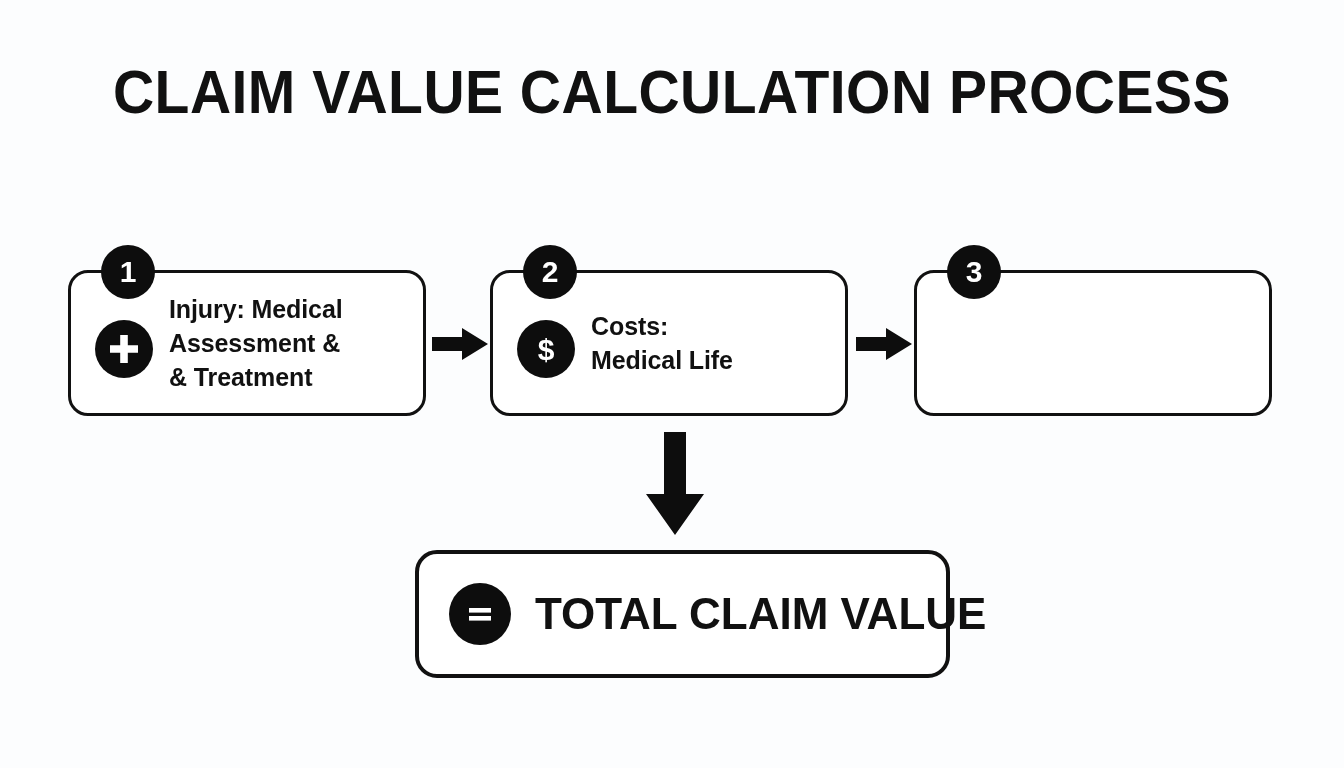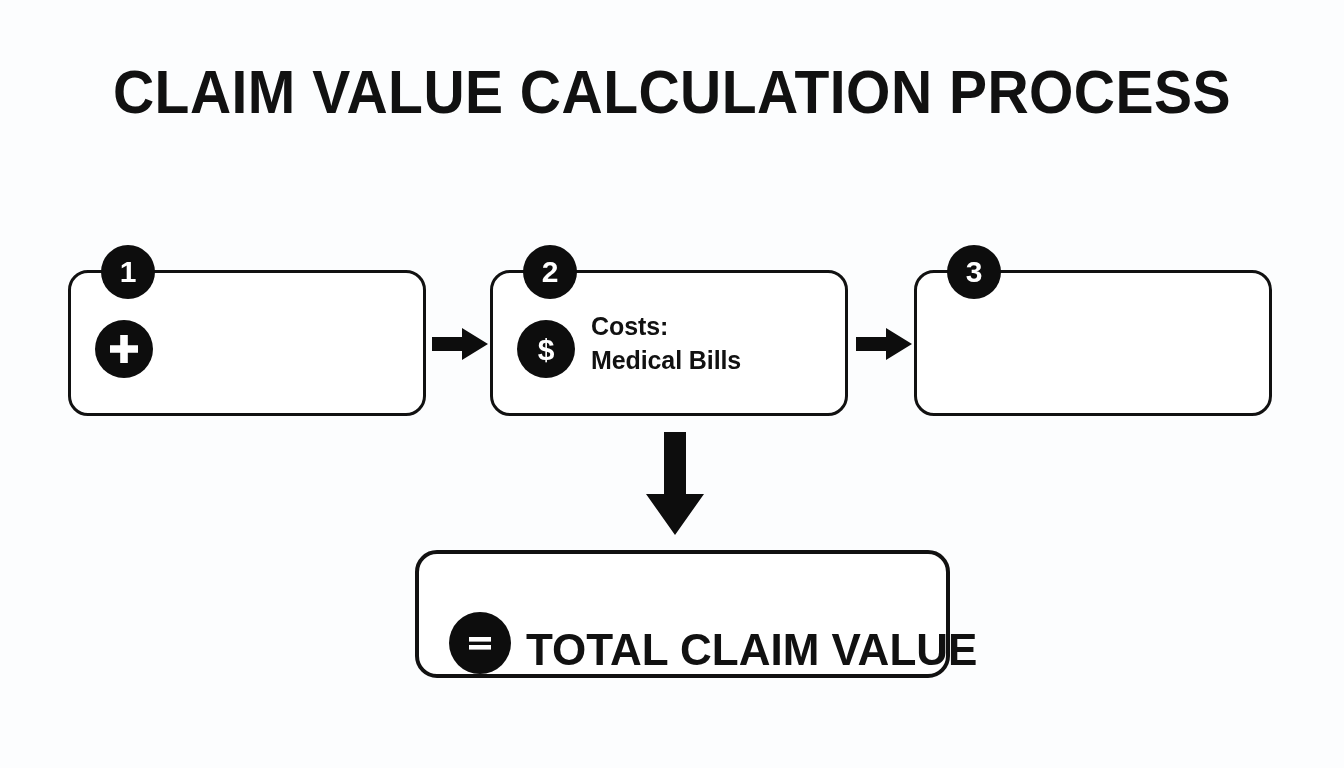--- a/index.html
+++ b/index.html
@@ -133,22 +133,22 @@
     position: absolute;
     left: 415px;
     top: 550px;
     width: 535px;
     height: 128px;
     box-sizing: border-box;
     border: 4px solid #111111;
     border-radius: 22px;
     background: #ffffff;
     display: flex;
-    align-items: flex-end;
-    gap: 15px;
+    align-items: center;
+    gap: 24px;
     padding-left: 30px;
   }
   .total-glyph {
     flex: 0 0 auto;
     width: 62px;
     height: 62px;
     border-radius: 50%;
     background: #0d0d0d;
     display: flex;
     align-items: center;
@@ -172,40 +172,45 @@
   <div class="title">CLAIM VALUE CALCULATION PROCESS</div>
 
   <div class="card" id="card-1">
     <div class="badge">1</div>
     <div class="card-inner">
       <div class="glyph">
         <svg width="34" height="34" viewBox="0 0 34 34" aria-hidden="true">
           <path d="M13.2 3 H20.8 V13.2 H31 V20.8 H20.8 V31 H13.2 V20.8 H3 V13.2 H13.2 Z" fill="#ffffff"></path>
         </svg>
       </div>
+      <div class="card-text">
+        <span class="ln">Injury: Medical</span>
+        <span class="ln">Assessment &amp;</span>
+        <span class="ln">&amp; Treatment</span>
+      </div>
     </div>
   </div>
 
   <div class="arrow-right" id="arrow-1">
     <svg width="56" height="34" viewBox="0 0 56 34" aria-hidden="true">
       <path d="M0 10 H30 V1 L56 17 L30 33 V24 H0 Z" fill="#0d0d0d"></path>
     </svg>
   </div>
 
   <div class="card" id="card-2">
     <div class="badge">2</div>
     <div class="card-inner">
       <div class="glyph">
         <svg width="34" height="34" viewBox="0 0 34 34" aria-hidden="true">
           <text x="17" y="27.5" text-anchor="middle" font-family="Liberation Sans, sans-serif" font-size="30" font-weight="700" fill="#ffffff">$</text>
         </svg>
       </div>
       <div class="card-text">
         <span class="ln">Costs:</span>
-        <span class="ln">Medical Bills</span>
+        <span class="ln">Medical Life</span>
       </div>
     </div>
   </div>
 
   <div class="arrow-right" id="arrow-2">
     <svg width="56" height="34" viewBox="0 0 56 34" aria-hidden="true">
       <path d="M0 10 H30 V1 L56 17 L30 33 V24 H0 Z" fill="#0d0d0d"></path>
     </svg>
   </div>
 

